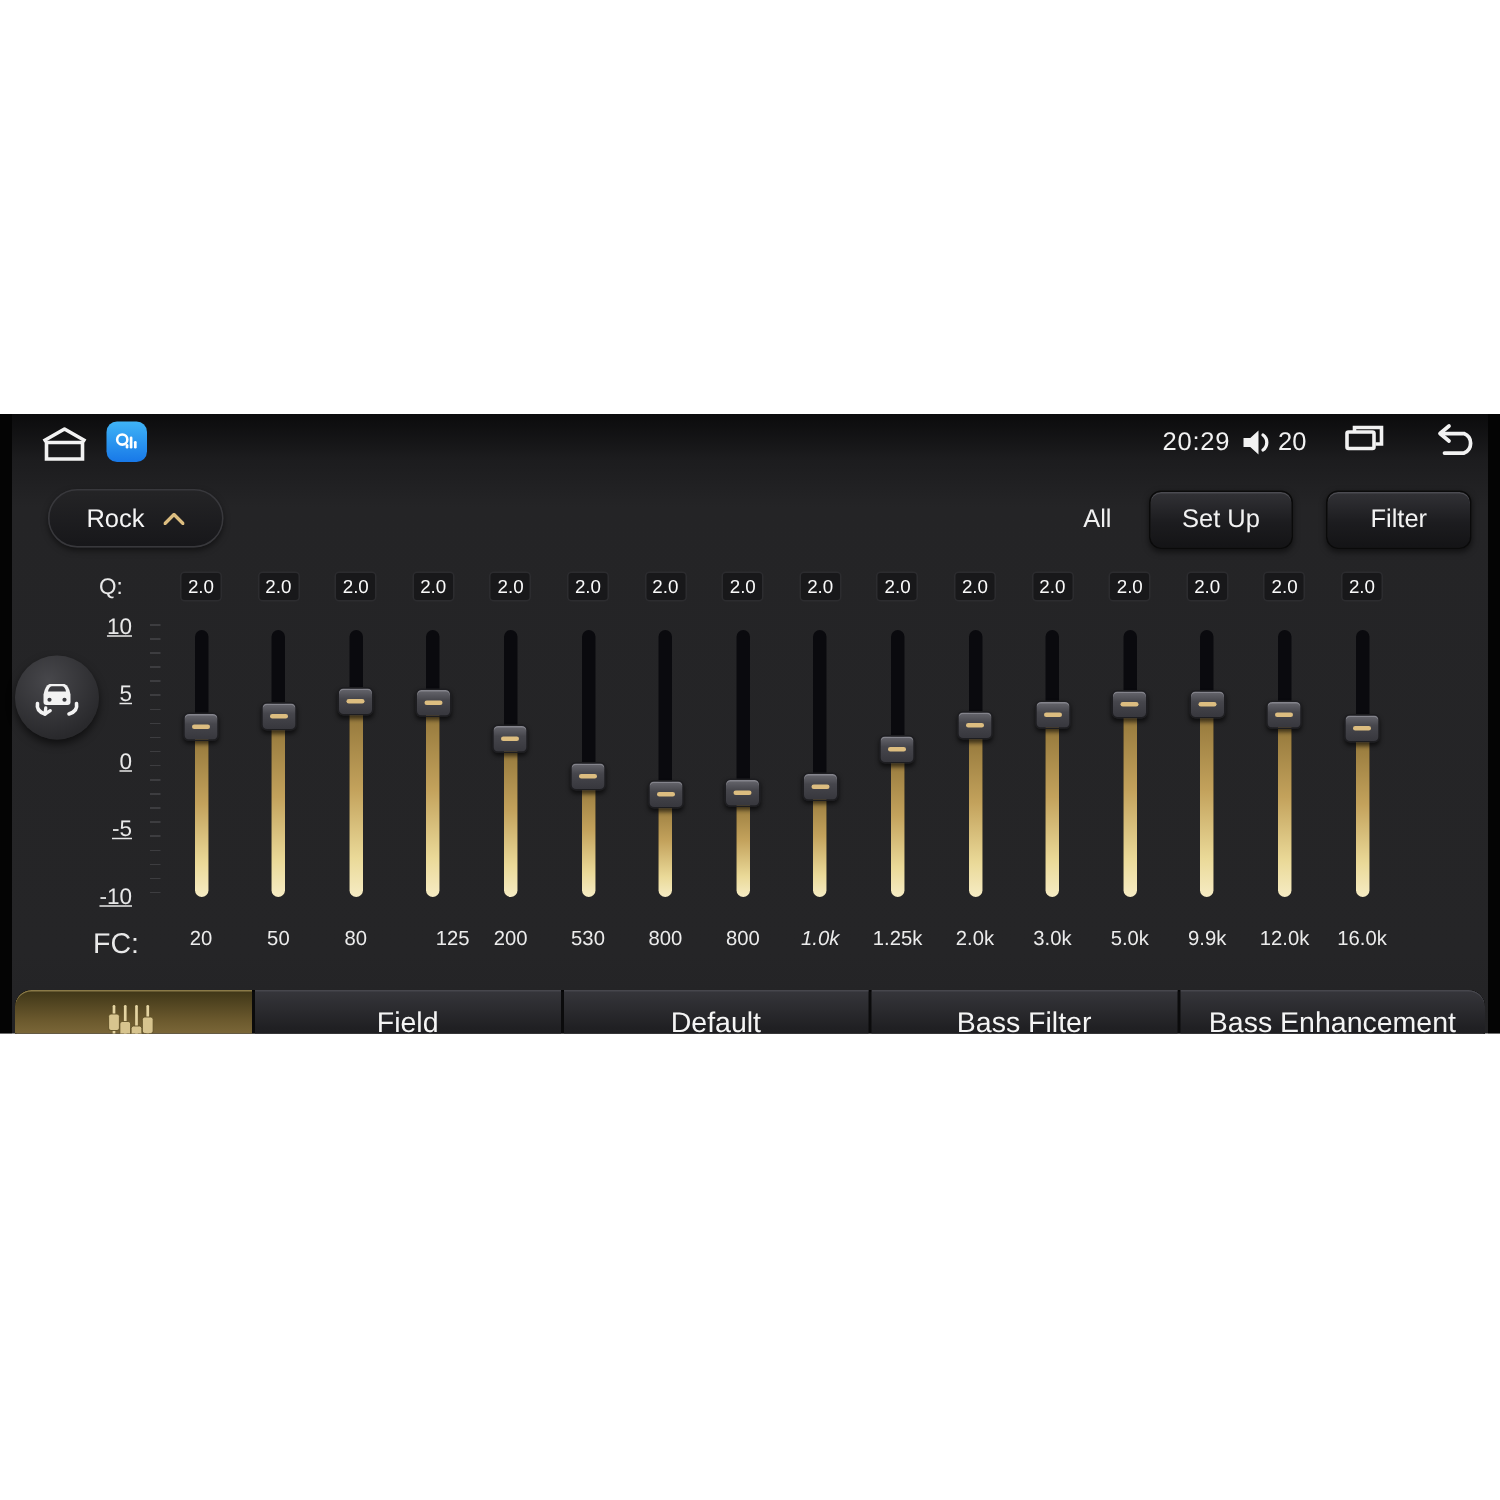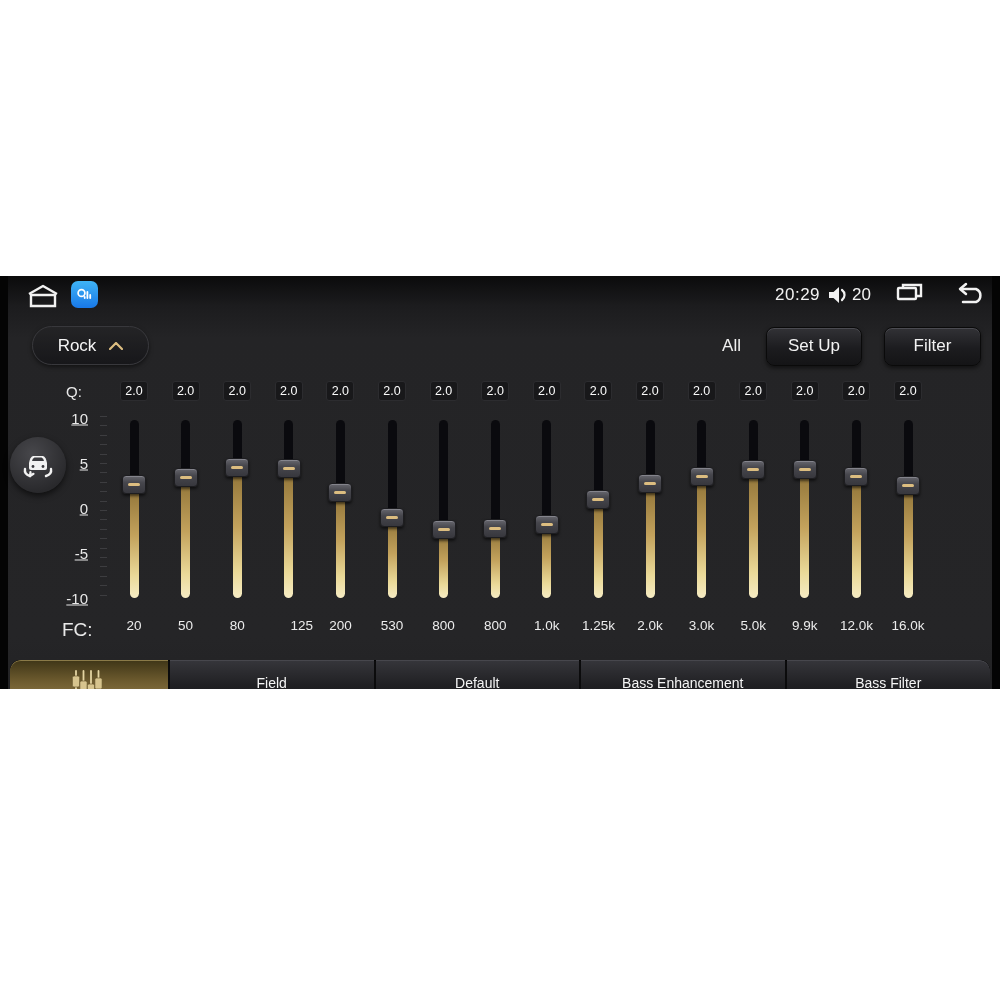--- a/index.html
+++ b/index.html
@@ -68,21 +68,21 @@
   .car-btn { position:absolute; left:10px; top:161px; width:56px; height:56px; border-radius:50%;
     background:radial-gradient(circle at 40% 30%,#47474b,#29292c 75%);
     box-shadow:0 3px 6px rgba(0,0,0,.6); display:flex; align-items:center; justify-content:center; cursor:pointer; }
 
   
   .tabbar { position:absolute; left:10px; right:10px; top:384px; height:46px;
     background:#0b0b0c; border-radius:11px; display:flex; overflow:hidden;
     box-shadow:inset 0 0 0 1px #050505; }
   .tab { flex:1 1 0; margin-left:2px; display:flex; align-items:center; justify-content:center;
     background:linear-gradient(180deg,#36363b,#202023 55%,#17171a);
-    color:#f5f5f5; font-size:14px; cursor:pointer; box-shadow:inset 0 1px 0 #47474d; }
+    color:#f5f5f5; font-size:19px; cursor:pointer; box-shadow:inset 0 1px 0 #47474d; }
   .tab:first-child { margin-left:0; flex:0 0 158px; border-radius:11px 0 0 11px; }
   .tab:last-child { border-radius:0 11px 11px 0; }
   .tab.active { background:linear-gradient(180deg,#3e3517 0%,#6c5a2e 45%,#97804c 100%);
     box-shadow:inset 0 1px 0 #8a7a48; }
 </style>
 </head>
 <body>
 
 <div class="page">
   <div class="screen">
@@ -237,21 +237,21 @@
         </div>
         <div class="fc-cell" style="left: 495.2px;">800</div>
         <div class="q-cell" style="left: 546.8px;">2.0</div>
         <div class="slider-col" style="left: 520.8px;">
           <div class="track"></div>
           <div class="fill" style="height: 73.8px;"></div>
           <div class="thumb" style="top: 94.7px;">
             <span class="dash"></span>
           </div>
         </div>
-        <div class="fc-cell" style="left: 546.8px;">1.0k</div>
+        <div class="fc-cell" style="left: 546.8px; font-style: italic;">1.0k</div>
         <div class="q-cell" style="left: 598.4px;">2.0</div>
         <div class="slider-col" style="left: 572.4px;">
           <div class="track"></div>
           <div class="fill" style="height: 99px;"></div>
           <div class="thumb" style="top: 69.5px;">
             <span class="dash"></span>
           </div>
         </div>
         <div class="fc-cell" style="left: 598.4px;">1.25k</div>
         <div class="q-cell" style="left: 650px;">2.0</div>
@@ -318,17 +318,17 @@
             <rect x="24.1" y="2" width="1.8" height="26" rx="0.9" fill="#e4d4a2"></rect>
             <rect x="31.6" y="2" width="1.8" height="26" rx="0.9" fill="#e4d4a2"></rect>
             <rect x="6.4" y="8" width="7.2" height="11" rx="1.6" fill="#d7c48e" stroke="#5e4f26" stroke-width="0.6"></rect>
             <rect x="13.9" y="13" width="7.2" height="11" rx="1.6" fill="#d7c48e" stroke="#5e4f26" stroke-width="0.6"></rect>
             <rect x="21.4" y="16" width="7.2" height="11" rx="1.6" fill="#d7c48e" stroke="#5e4f26" stroke-width="0.6"></rect>
             <rect x="28.9" y="10" width="7.2" height="11" rx="1.6" fill="#d7c48e" stroke="#5e4f26" stroke-width="0.6"></rect>
           </svg>
         </div>
         <div class="tab">Field</div>
         <div class="tab">Default</div>
+        <div class="tab">Bass Filter</div>
         <div class="tab">Bass Enhancement</div>
-        <div class="tab">Bass Filter</div>
       </div>
   </div>
 </div>
 
 </body></html>

